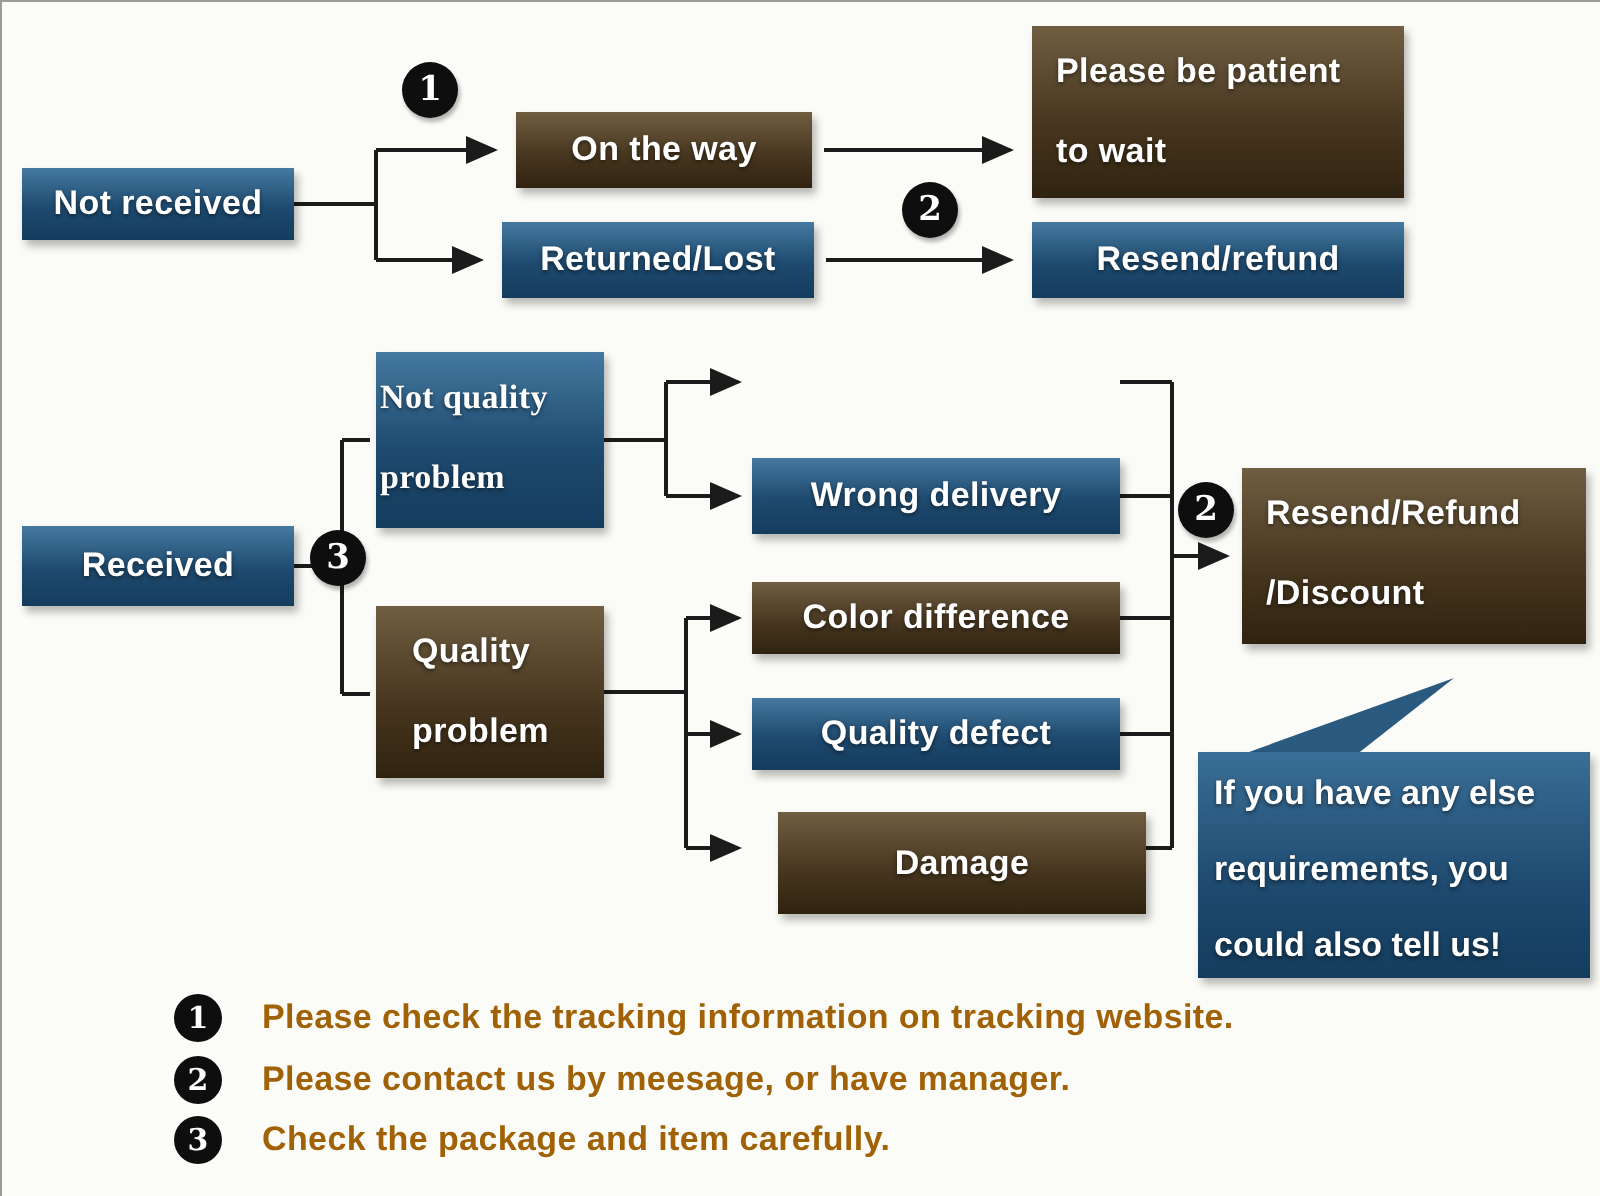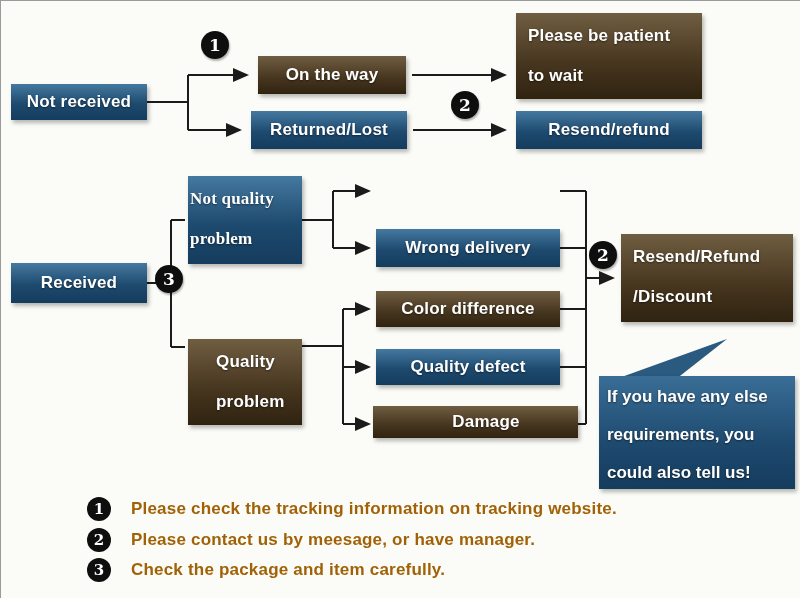--- a/index.html
+++ b/index.html
@@ -91,26 +91,26 @@
   <div class="box brown" style="left:257px; top:55px;  width:148px; height:38px;">On the way</div>
   <div class="box blue" style="left:10px;  top:83px;  width:136px; height:36px;">Not received</div>
   <div class="box blue" style="left:250px; top:110px; width:156px; height:38px;">Returned/Lost</div>
   <div class="box brown ml" style="left:515px; top:12px; width:186px; height:86px;">Please be patient
 to wait</div>
   <div class="box blue" style="left:515px; top:110px; width:186px; height:38px;">Resend/refund</div>
 
   <div class="box blue" style="left:10px;  top:262px; width:136px; height:40px;">Received</div>
   <div class="box blue ml" style="left:187px; top:175px; width:114px; height:88px; padding-left:2px;font-family:Liberation Serif, serif;">Not quality
 problem</div>
-  <div class="box brown ml" style="left:187px; top:302px; width:114px; height:86px; padding-left:28px;margin-top:36px;">Quality
+  <div class="box brown ml" style="left:187px; top:302px; width:114px; height:86px; padding-left:18px;">Quality
 problem</div>
   <div class="box blue" style="left:375px; top:228px; width:184px; height:38px;">Wrong delivery</div>
   <div class="box brown" style="left:375px; top:290px; width:184px; height:36px;">Color difference</div>
   <div class="box blue" style="left:375px; top:348px; width:184px; height:36px;">Quality defect</div>
-  <div class="box brown" style="left:372px; top:405px; width:184px; height:32px;padding-left:21px;">Damage</div>
+  <div class="box brown" style="left:388px; top:405px; width:184px; height:51px;">Damage</div>
   <div class="box brown ml" style="left:620px; top:233px; width:172px; height:88px;">Resend/Refund
 /Discount</div>
 
   <div class="bubble">
     <svg class="bubble-tail" width="196" height="48">
       <polygon points="6,46 128,2 72,46" fill="#2a5a80"></polygon>
     </svg>
     <div class="bubble-body">If you have any else
 requirements, you
 could also tell us!</div>

